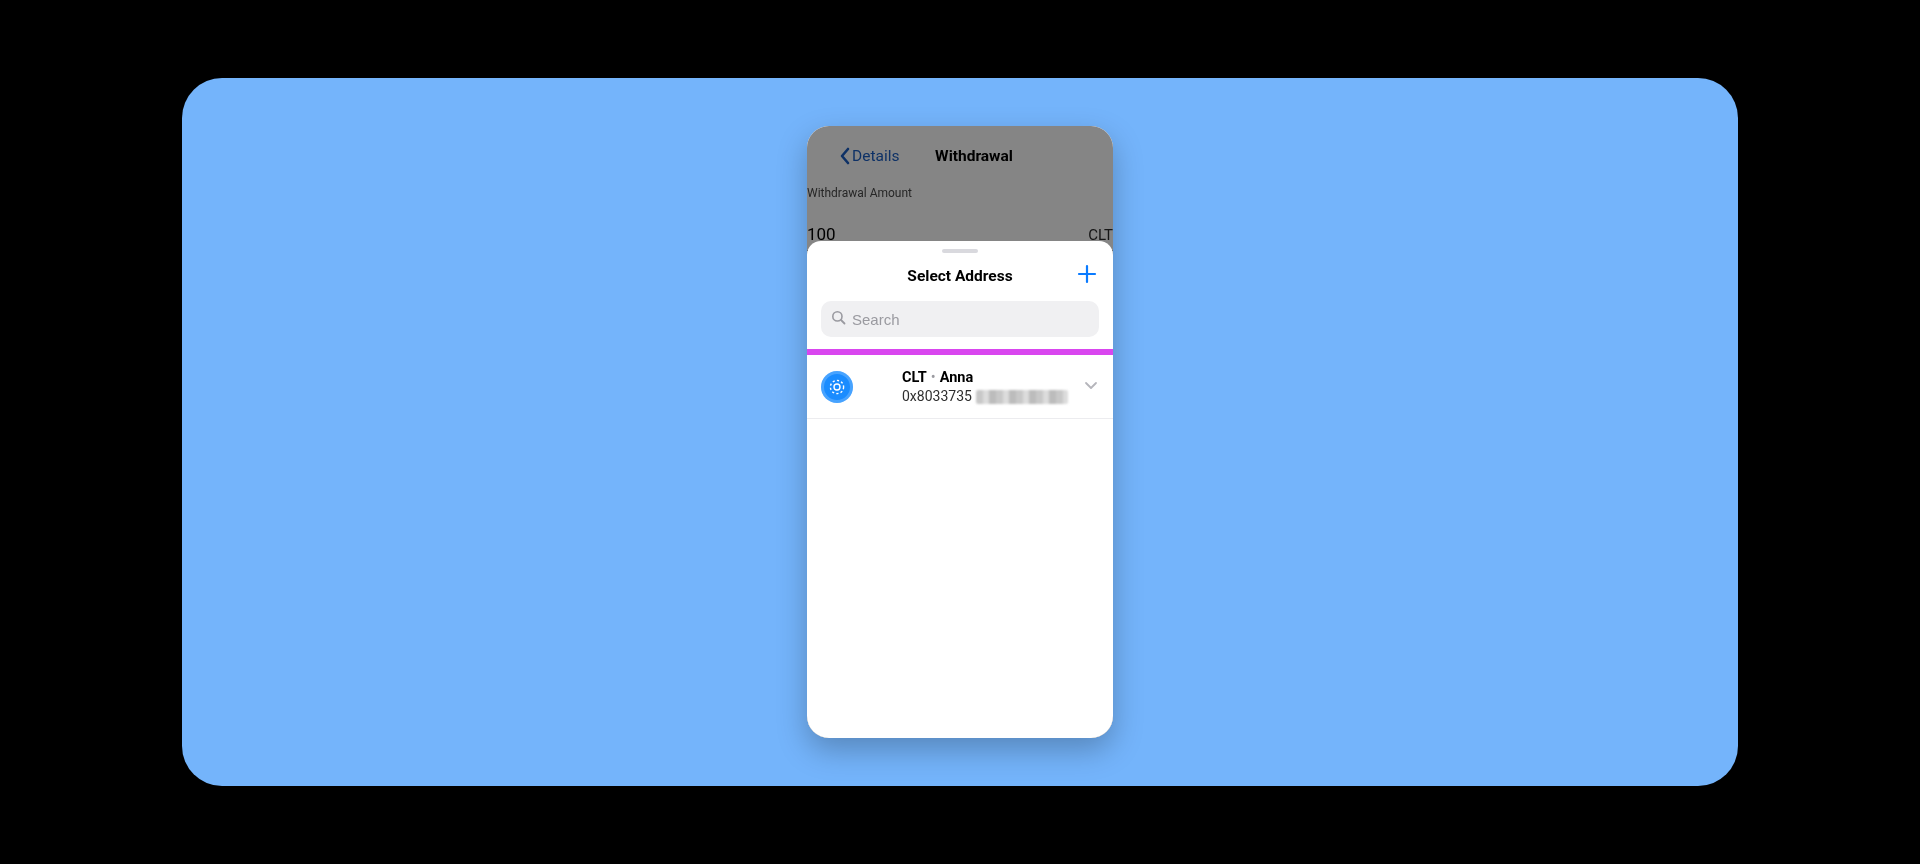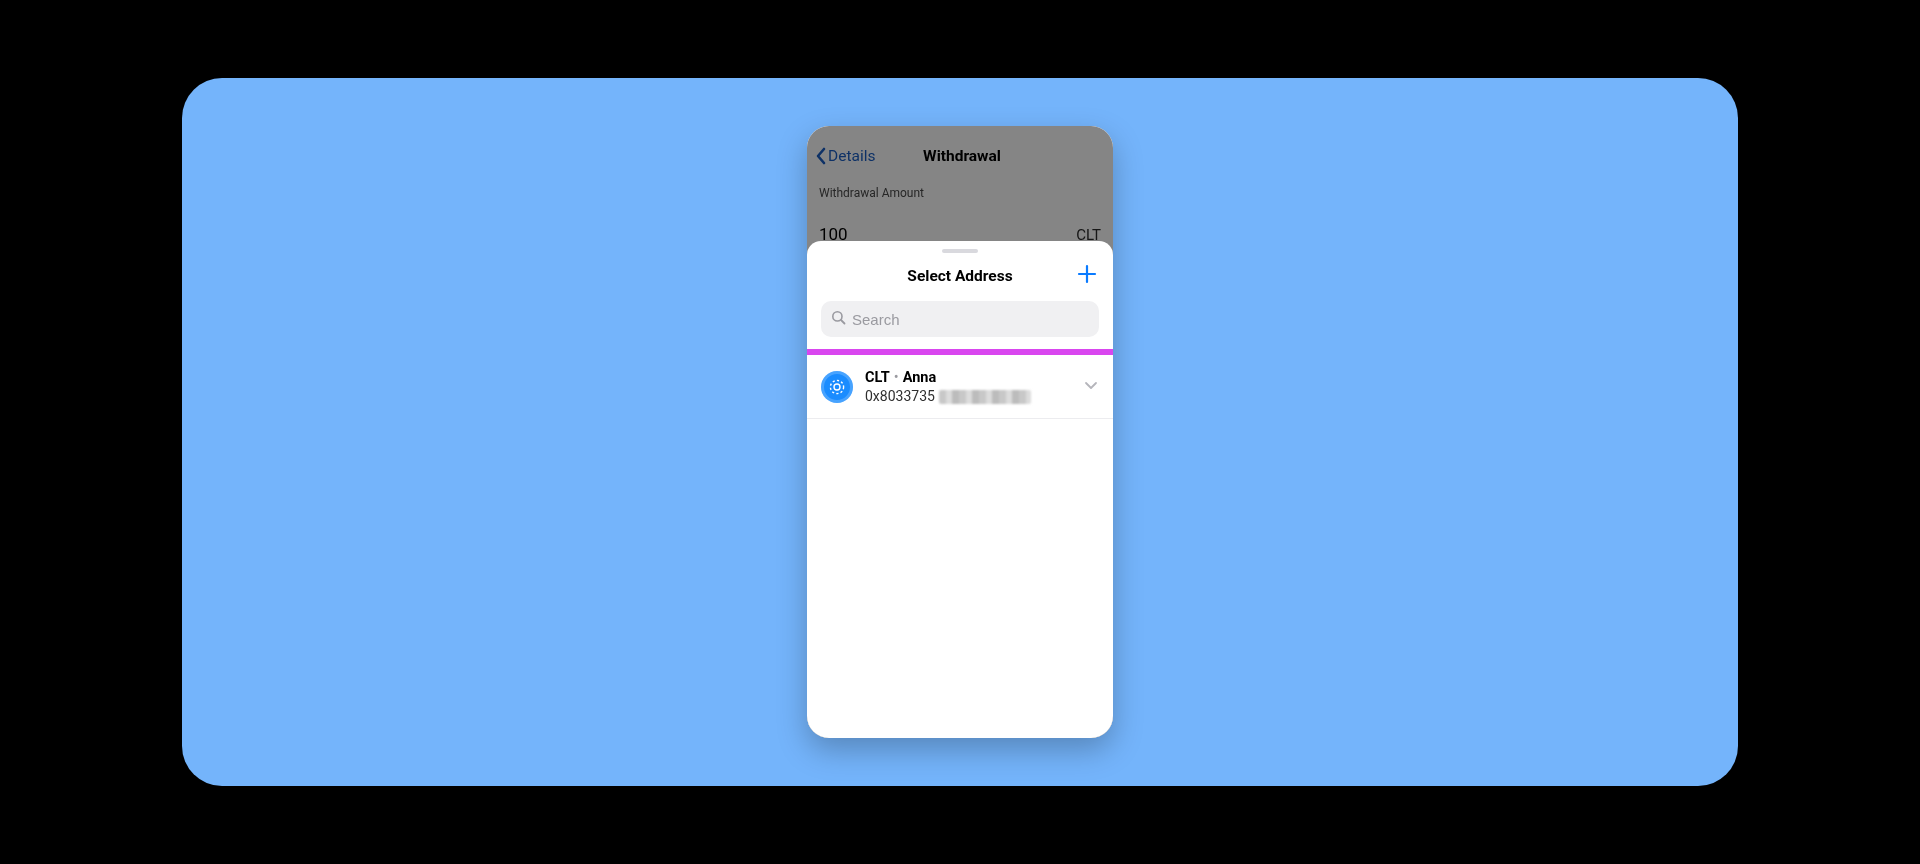--- a/index.html
+++ b/index.html
@@ -37,40 +37,41 @@
     position: absolute;
     inset: 0;
     background: #fff;
   }
   .bg-header {
     height: 60px;
     display: flex;
     align-items: center;
     padding: 0 8px;
     position: relative;
+    margin-left: 24px;
   }
   .back-link {
     display: flex;
     align-items: center;
     color: #1b5fc4;
     font-size: 15.5px;
     gap: 1px;
   }
   .back-link svg { display: block; }
   .bg-title {
     position: absolute;
     left: 4px; right: 0;
     text-align: center;
     font-weight: 700;
     font-size: 15.5px;
     color: #000;
     pointer-events: none;
   }
   .bg-form {
-    padding: 0 12px;
+    padding: 0 0;
   }
   .bg-label {
     font-size: 12px;
     color: #4a4a4a;
   }
   .bg-amount-row {
     display: flex;
     align-items: baseline;
     justify-content: space-between;
     border-bottom: 1.5px solid #3b3b3b;
@@ -171,20 +172,21 @@
     background: #1a8cff;
     display: flex;
     align-items: center;
     justify-content: center;
     flex: none;
     box-shadow: inset 0 0 0 3px #ffffff33;
   }
   .addr-text {
     flex: 1;
     min-width: 0;
+    margin-left: 37px;
   }
   .addr-line1 {
     font-size: 14.5px;
     font-weight: 700;
     color: #000;
   }
   .addr-line1 .dot { color: #9a9aa0; font-weight: 400; margin: 0 4px; }
   .addr-line2 {
     font-size: 14px;
     color: #2f2f2f;

